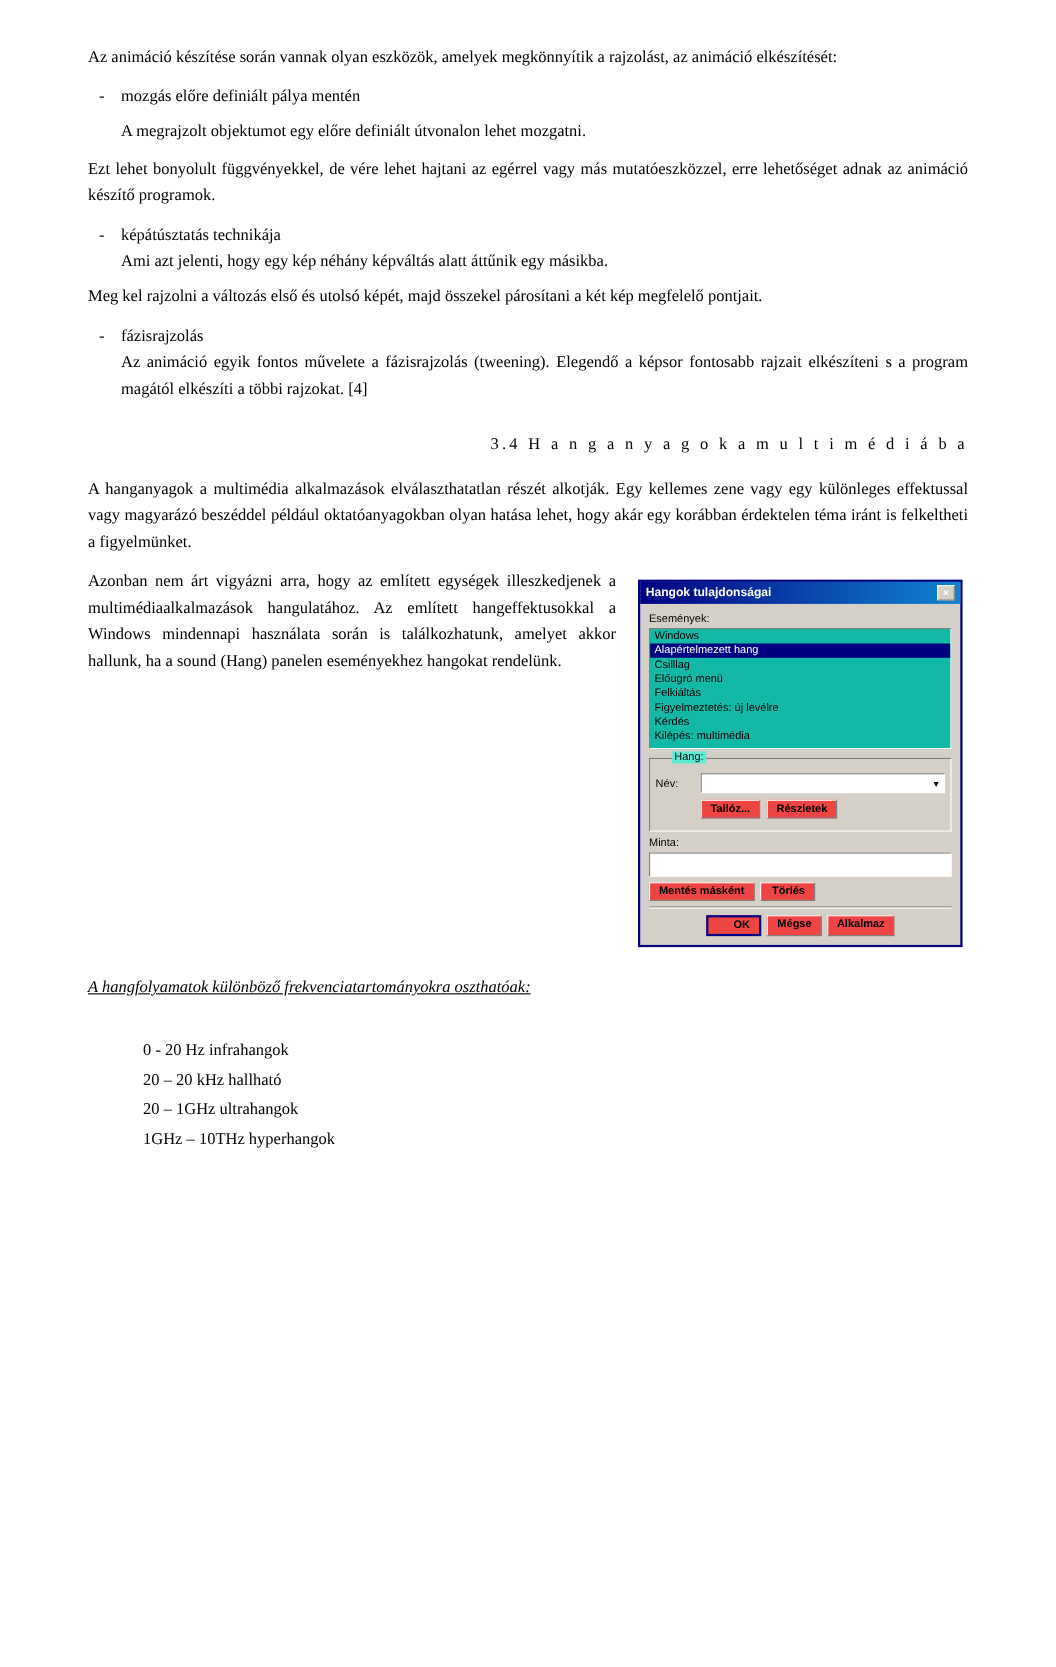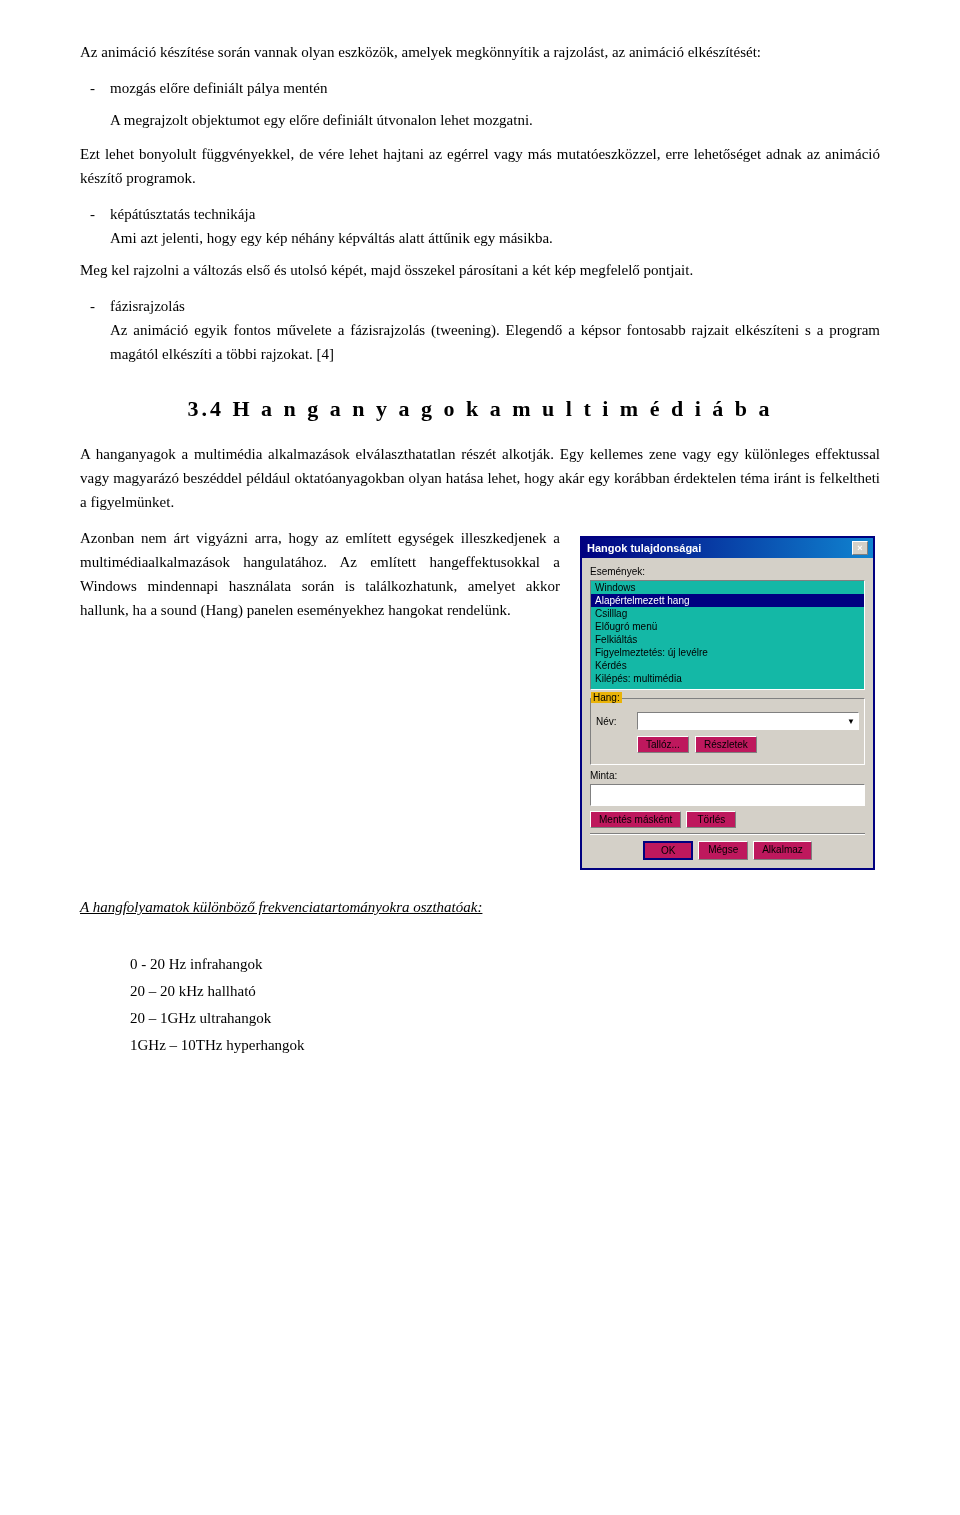--- a/index.html
+++ b/index.html
@@ -41,25 +41,25 @@
     .bullet-dash {
       min-width: 30px;
       padding-left: 10px;
     }
 
     .bullet-content {
       flex: 1;
     }
 
     .section-heading {
-      font-size: 22px;
-      font-weight: bold;
+      font-size: 15px;
+      font-weight: normal;
       letter-spacing: 3px;
       margin: 30px 0 20px 0;
-      text-align: center;
+      text-align: right;
     }
 
     .two-col {
       display: flex;
       gap: 20px;
       margin-bottom: 16px;
       align-items: flex-start;
     }
 
     .two-col-text {
@@ -180,29 +180,30 @@
     }
 
     .dialog-button-secondary {
       display: flex;
       gap: 5px;
       justify-content: flex-start;
       margin-bottom: 5px;
     }
 
     .dialog-btn {
-      background: #be185d;
+      background: #ef4444;
       border: 1px solid;
       border-color: #ffffff #808080 #808080 #ffffff;
       padding: 2px 8px;
       font-size: 10px;
       font-family: Arial, sans-serif;
       min-width: 50px;
-      text-align: center;
+      text-align: right;
       cursor: pointer;
+      font-weight: bold;
     }
 
     .dialog-btn.default {
       border: 2px solid #000080;
     }
 
     .dialog-minta-label {
       font-size: 10px;
       font-family: Arial, sans-serif;
       margin-bottom: 3px;
@@ -252,22 +253,22 @@
       border: 1px solid;
       border-color: #808080 #ffffff #ffffff #808080;
       padding: 5px;
       margin-bottom: 5px;
       position: relative;
     }
 
     .dialog-group-label {
       position: absolute;
       top: -7px;
-      left: 0;
-      background: #eab308;
+      left: 20px;
+      background: #5eead4;
       padding: 0 2px;
       font-size: 10px;
       font-family: Arial, sans-serif;
     }
   </style>
 </head>
 <body>
 
 <div class="page">
 

